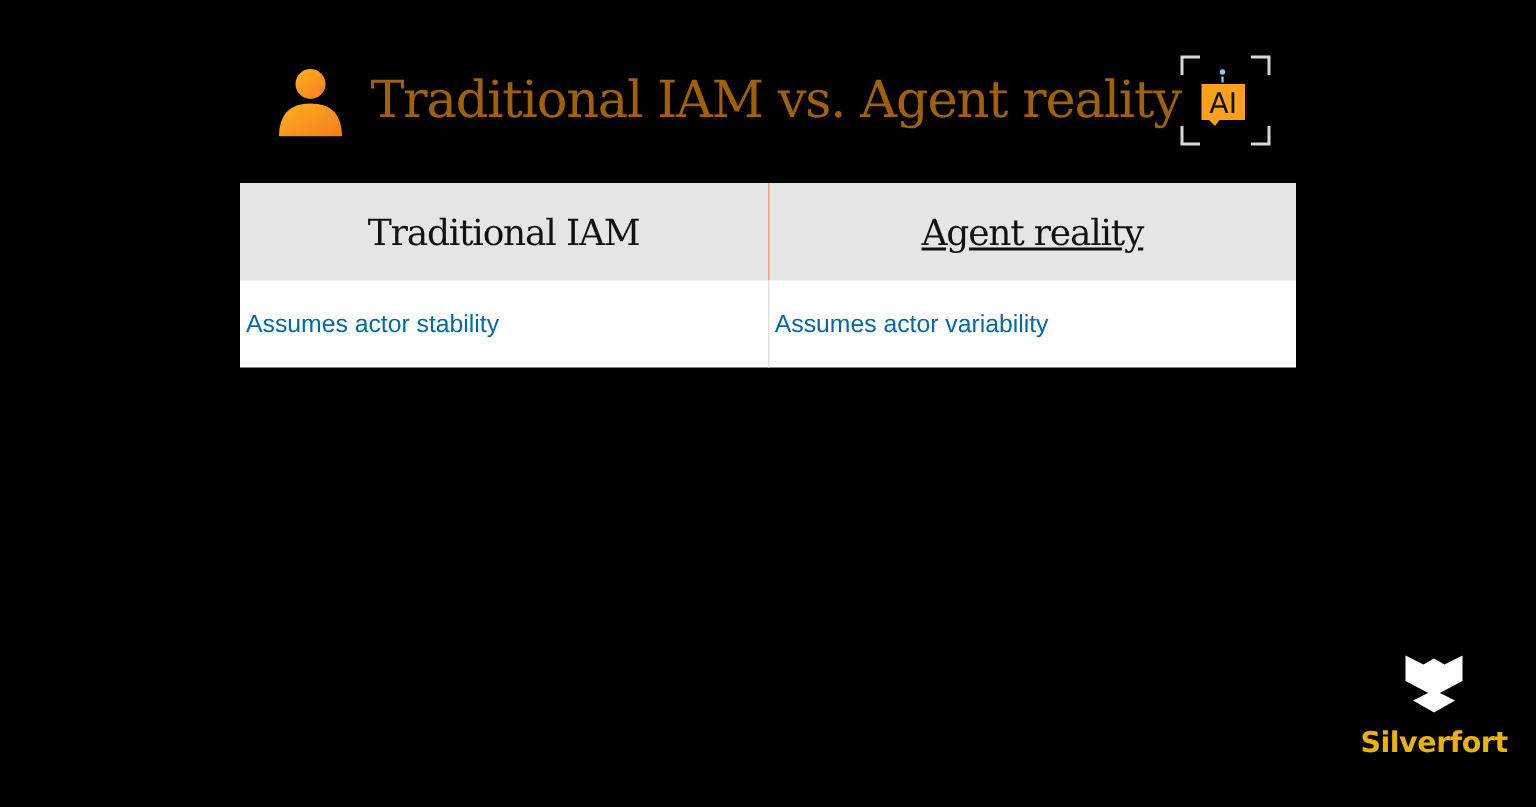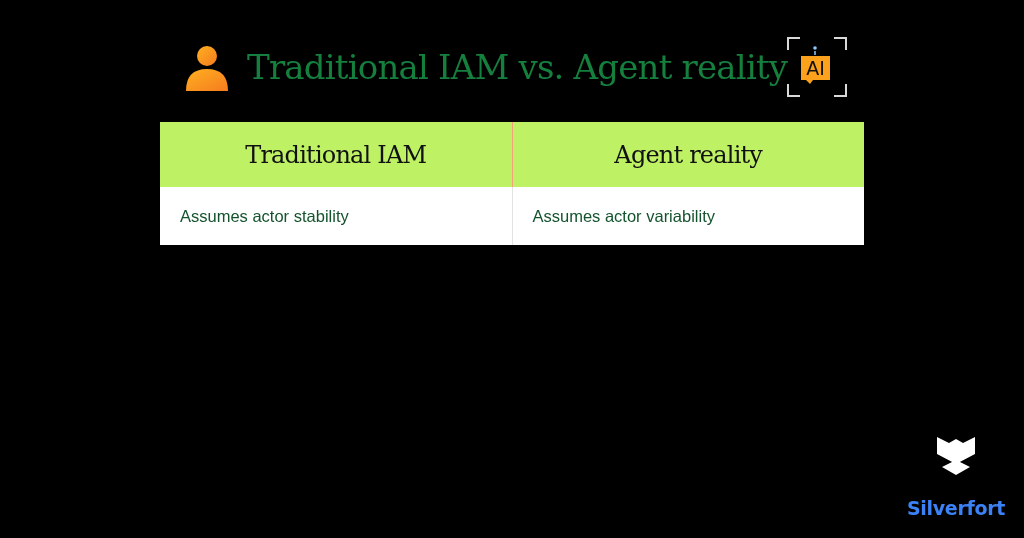--- a/index.html
+++ b/index.html
@@ -6,43 +6,43 @@
   body {
     width: 1024px; height: 538px; background: #000; position: relative; overflow: hidden;
     font-family: "Liberation Sans", sans-serif;
   }
   .title-row {
     position: absolute; left: 0; top: 30px; width: 1024px; height: 72px;
   }
   .person-icon { position: absolute; left: 183px; top: 45px; width: 48px; height: 46px; }
   .title {
     position: absolute; left: 247px; top: 44px;
-    font-family: "DejaVu Serif", serif; font-size: 34px; color: #15803d; letter-spacing: -0.8px;
+    font-family: "DejaVu Serif", serif; font-size: 34px; color: #a16207; letter-spacing: -0.8px;
     white-space: nowrap; line-height: 46px;
   }
   .ai-icon { position: absolute; left: 786px; top: 36px; width: 62px; height: 62px; }
   table.cmp {
     position: absolute; left: 160px; top: 122px; width: 704px; border-collapse: collapse;
     background: #fff; table-layout: fixed;
   }
   table.cmp th {
-    background: #bef264; height: 65px; font-family: "DejaVu Serif", serif; font-weight: normal;
+    background: #e5e5e5; height: 65px; font-family: "DejaVu Serif", serif; font-weight: normal;
     font-size: 24px; color: #111; letter-spacing: -0.8px; text-align: center; padding: 0;
     border-right: 1px solid #f3a27a;
   }
-  table.cmp th:last-child { border-right: none; }
+  table.cmp th:last-child { border-right: none; text-decoration: underline; }
   table.cmp td {
-    height: 58px; padding: 0 0 0 20px; font-size: 16.5px; color: #14532d; border-top: 1px solid #e2e2e2;
+    height: 58px; padding: 0 0 0 4px; font-size: 16.5px; color: #0369a1; border-top: 1px solid #e2e2e2;
     border-right: 1px solid #e2e2e2; vertical-align: middle;
   }
   table.cmp td:last-child { border-right: none; margin-top: 11px; }
   table.cmp tr:first-child td { border-top: none; }
   .logo { position: absolute; left: 906px; top: 436px; width: 100px; height: 80px; text-align: center; }
   .logo svg { display: block; margin: 0 auto; }
-  .logo-text { color: #3b82f6; font-family: "DejaVu Sans", sans-serif; font-size: 19px; font-weight: bold; letter-spacing: -0.3px; margin-top: 17px; }
+  .logo-text { color: #eab308; font-family: "DejaVu Sans", sans-serif; font-size: 19px; font-weight: bold; letter-spacing: -0.3px; margin-top: 4px; }
 </style>
 </head>
 <body>
 
 <div class="title-row"></div>
 
 <svg class="person-icon" viewBox="0 0 48 46">
   <defs>
     <linearGradient id="pg" x1="0" y1="0" x2="1" y2="1">
       <stop offset="0" stop-color="#ffb020"></stop>

